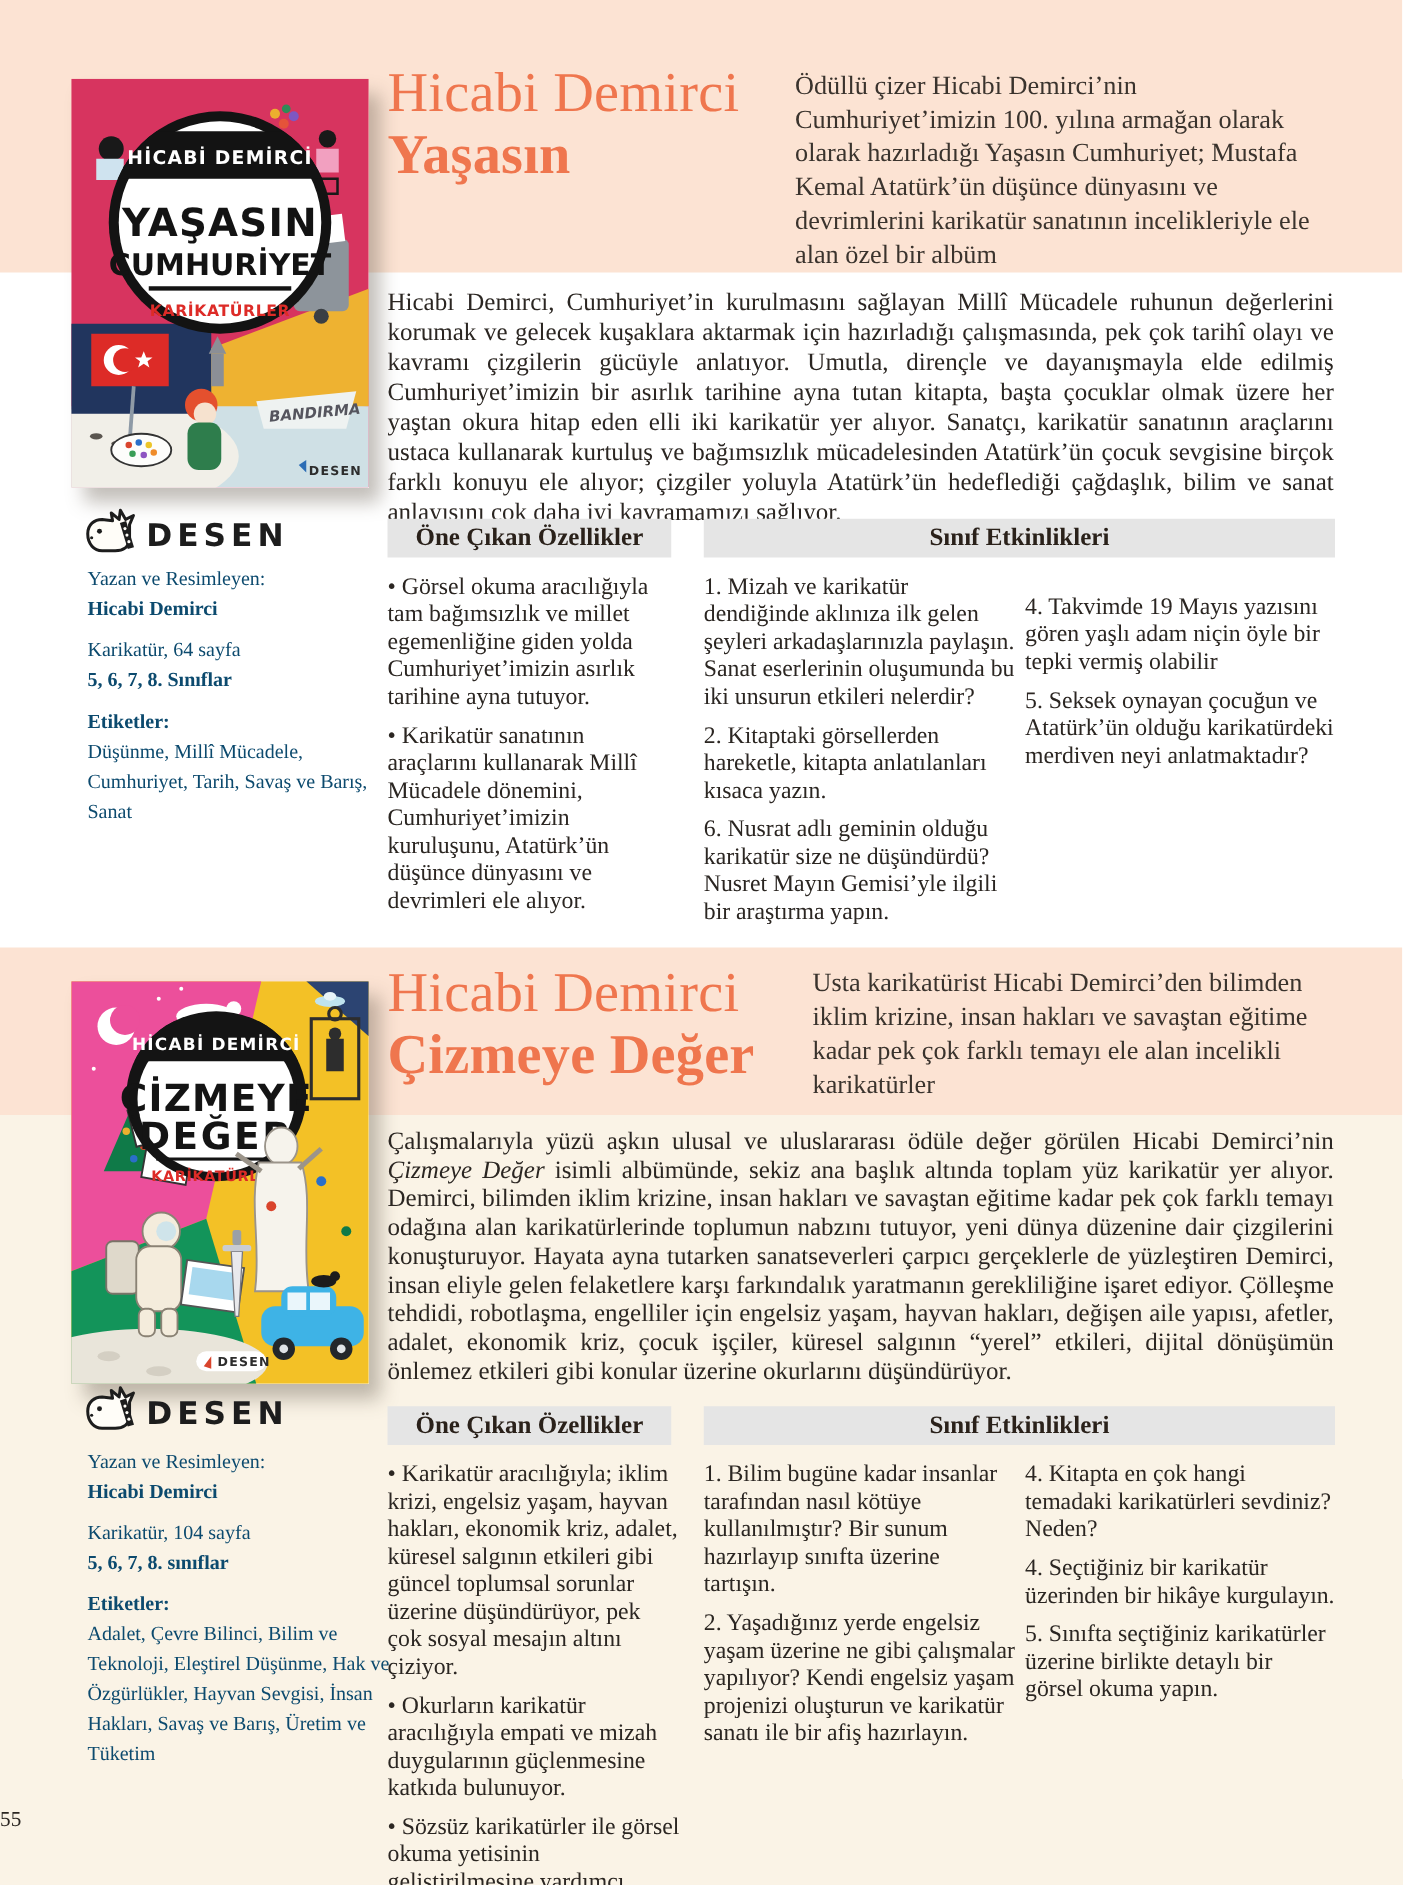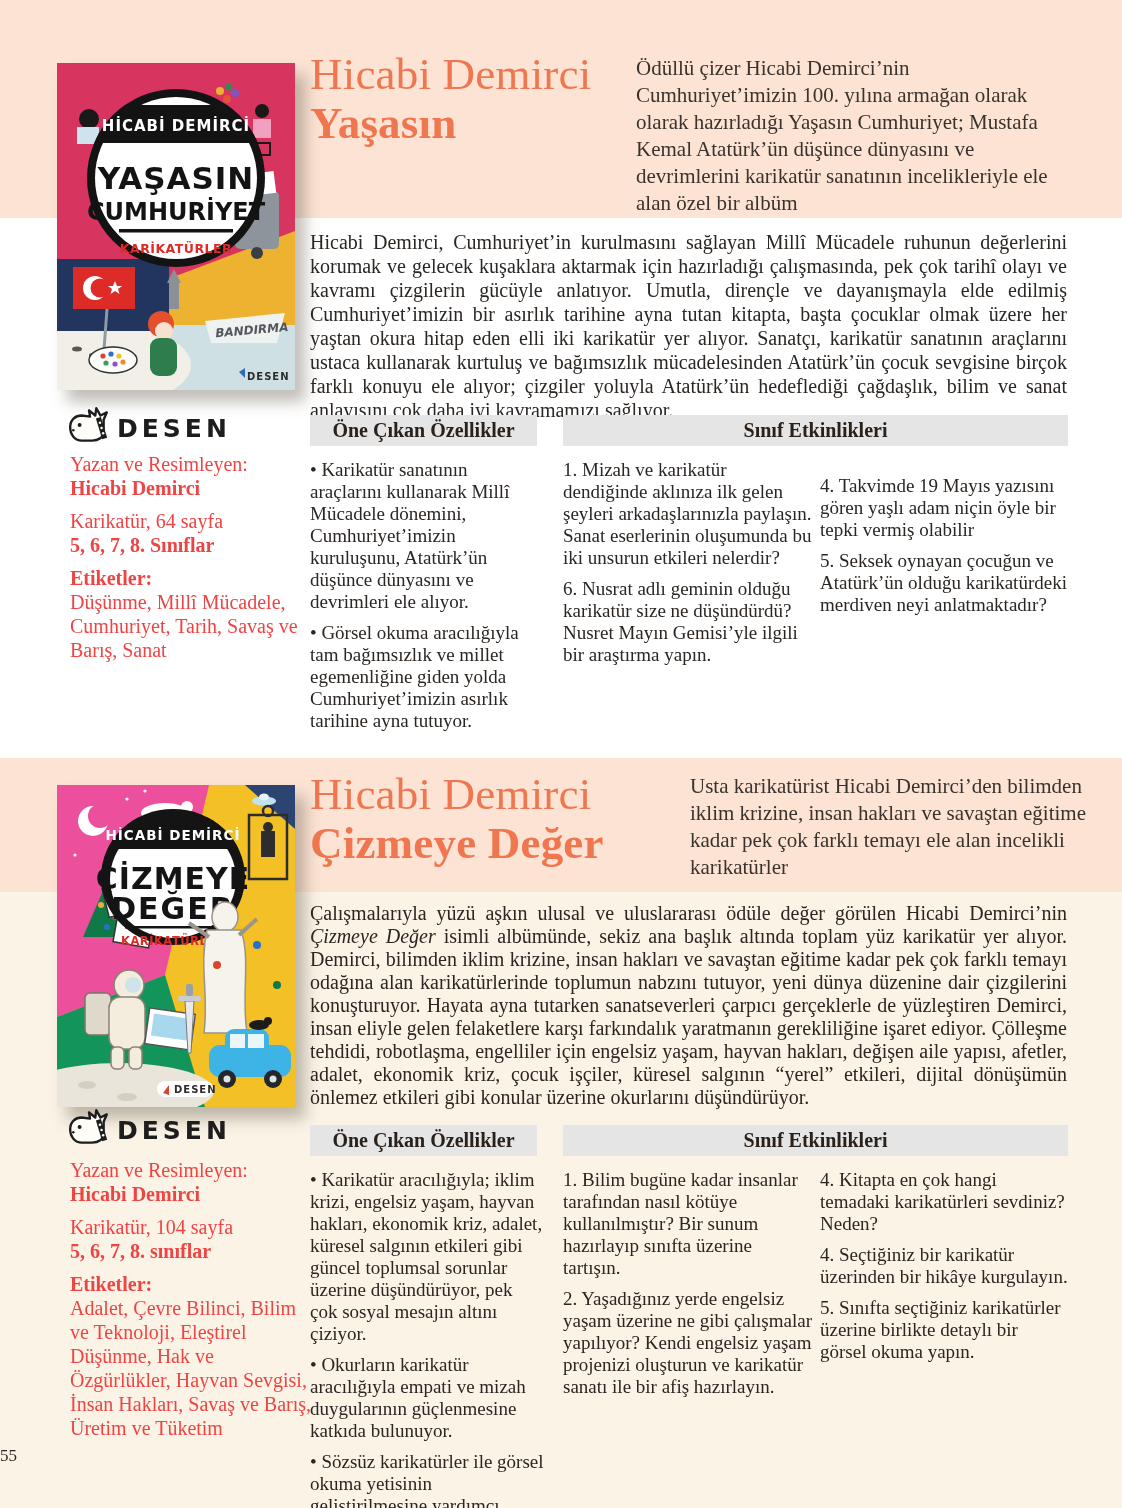--- a/index.html
+++ b/index.html
@@ -16,21 +16,21 @@
   .cover svg { display:block; width:100%; height:100%; }
   .cover1 { left:57px; top:63px; height:327px; }
   .cover2 { left:57px; top:785px; height:322px; }
 
   .book-title { position:absolute; left:310px; color:#ef764e; font-size:45px; line-height:49px; letter-spacing:.2px; }
   .bt1 { top:50px; } .bt2 { top:770px; }
   .t-bold { font-weight:bold; }
 
   .intro { position:absolute; font-size:21px; line-height:27px; color:#3a332d; }
   .intro1 { left:636px; top:55px; width:434px; }
-  .intro2 { left:650px; top:773px; width:422px;margin-left:40px; }
+  .intro2 { left:650px; top:773px; width:422px; }
 
   .body-para { position:absolute; left:310px; width:757px; font-size:20px; line-height:24px; text-align:justify; color:#2b2622; }
   .bp1 { top:230px; }
   .bp2 { top:902px; line-height:23px; }
   .ital { font-style:italic; }
 
   .col-header { position:absolute; height:31px; background:#e5e5e5; display:flex; align-items:center; justify-content:center; font-weight:bold; font-size:20px; color:#2a211a; }
   .fh1 { left:310px; top:415px; width:227px; }
   .ah1 { left:563px; top:415px; width:505px; }
   .fh2 { left:310px; top:1125px; width:227px; }
@@ -38,21 +38,21 @@
 
   .textcol { position:absolute; font-size:19px; line-height:22px; color:#2b2622; }
   .textcol p { margin:0 0 9px 0; }
   .fl1 { left:310px; top:459px; width:234px; }
   .fl2 { left:310px; top:1169px; width:234px; }
   .ac1a { left:563px; top:459px; width:250px; }
   .ac1b { left:820px; top:475px; width:248px; }
   .ac2a { left:563px; top:1169px; width:250px; }
   .ac2b { left:820px; top:1169px; width:248px; }
 
-  .sidebar { position:absolute; left:70px; width:242px; font-size:20px; line-height:24px; color:#ef4444; }
+  .sidebar { position:absolute; left:70px; width:242px; font-size:16px; line-height:24px; color:#0c4a6e; }
   .sb1 { top:452px; } .sb2 { top:1158px; }
   .sidebar p { margin:0; }
   .sidebar .gap { margin-top:9px; }
   .b { font-weight:bold; }
 
   .logo { position:absolute; left:66px; display:flex; align-items:center; gap:5px; }
   .lg1 { top:406px; } .lg2 { top:1108px; }
   .logo svg { width:46px; height:40px; }
   .wordmark { font-family:"DejaVu Sans", sans-serif; font-weight:bold; font-size:25px; letter-spacing:4px; color:#1d1d1d; }
 
@@ -157,26 +157,27 @@
     <p class="gap">Karikatür, 64 sayfa</p>
     <p class="b">5, 6, 7, 8. Sınıflar</p>
     <p class="b gap">Etiketler:</p>
     <p>Düşünme, Millî Mücadele, Cumhuriyet, Tarih, Savaş ve Barış, Sanat</p>
   </div>
 
   <div class="col-header fh1">Öne Çıkan Özellikler</div>
   <div class="col-header ah1">Sınıf Etkinlikleri</div>
 
   <div class="textcol fl1">
+    <p>• Görsel okuma aracılığıyla tam bağımsızlık ve millet egemenliğine giden yolda Cumhuriyet’imizin asırlık tarihine ayna tutuyor.</p>
     <p>• Karikatür sanatının araçlarını kullanarak Millî Mücadele dönemini, Cumhuriyet’imizin kuruluşunu, Atatürk’ün düşünce dünyasını ve devrimleri ele alıyor.</p>
-    <p>• Görsel okuma aracılığıyla tam bağımsızlık ve millet egemenliğine giden yolda Cumhuriyet’imizin asırlık tarihine ayna tutuyor.</p>
   </div>
 
   <div class="textcol ac1a">
     <p>1. Mizah ve karikatür dendiğinde aklınıza ilk gelen şeyleri arkadaşlarınızla paylaşın. Sanat eserlerinin oluşumunda bu iki unsurun etkileri nelerdir?</p>
+    <p>2. Kitaptaki görsellerden hareketle, kitapta anlatılanları kısaca yazın.</p>
     <p>6. Nusrat adlı geminin olduğu karikatür size ne düşündürdü? Nusret Mayın Gemisi’yle ilgili bir araştırma yapın.</p>
   </div>
   <div class="textcol ac1b">
     <p>4. Takvimde 19 Mayıs yazısını gören yaşlı adam niçin öyle bir tepki vermiş olabilir</p>
     <p>5. Seksek oynayan çocuğun ve Atatürk’ün olduğu karikatürdeki merdiven neyi anlatmaktadır?</p>
   </div>
 
   <div class="cover cover2">
     <svg viewBox="0 0 238 322">
       <rect width="238" height="322" fill="#f3c126"></rect>

